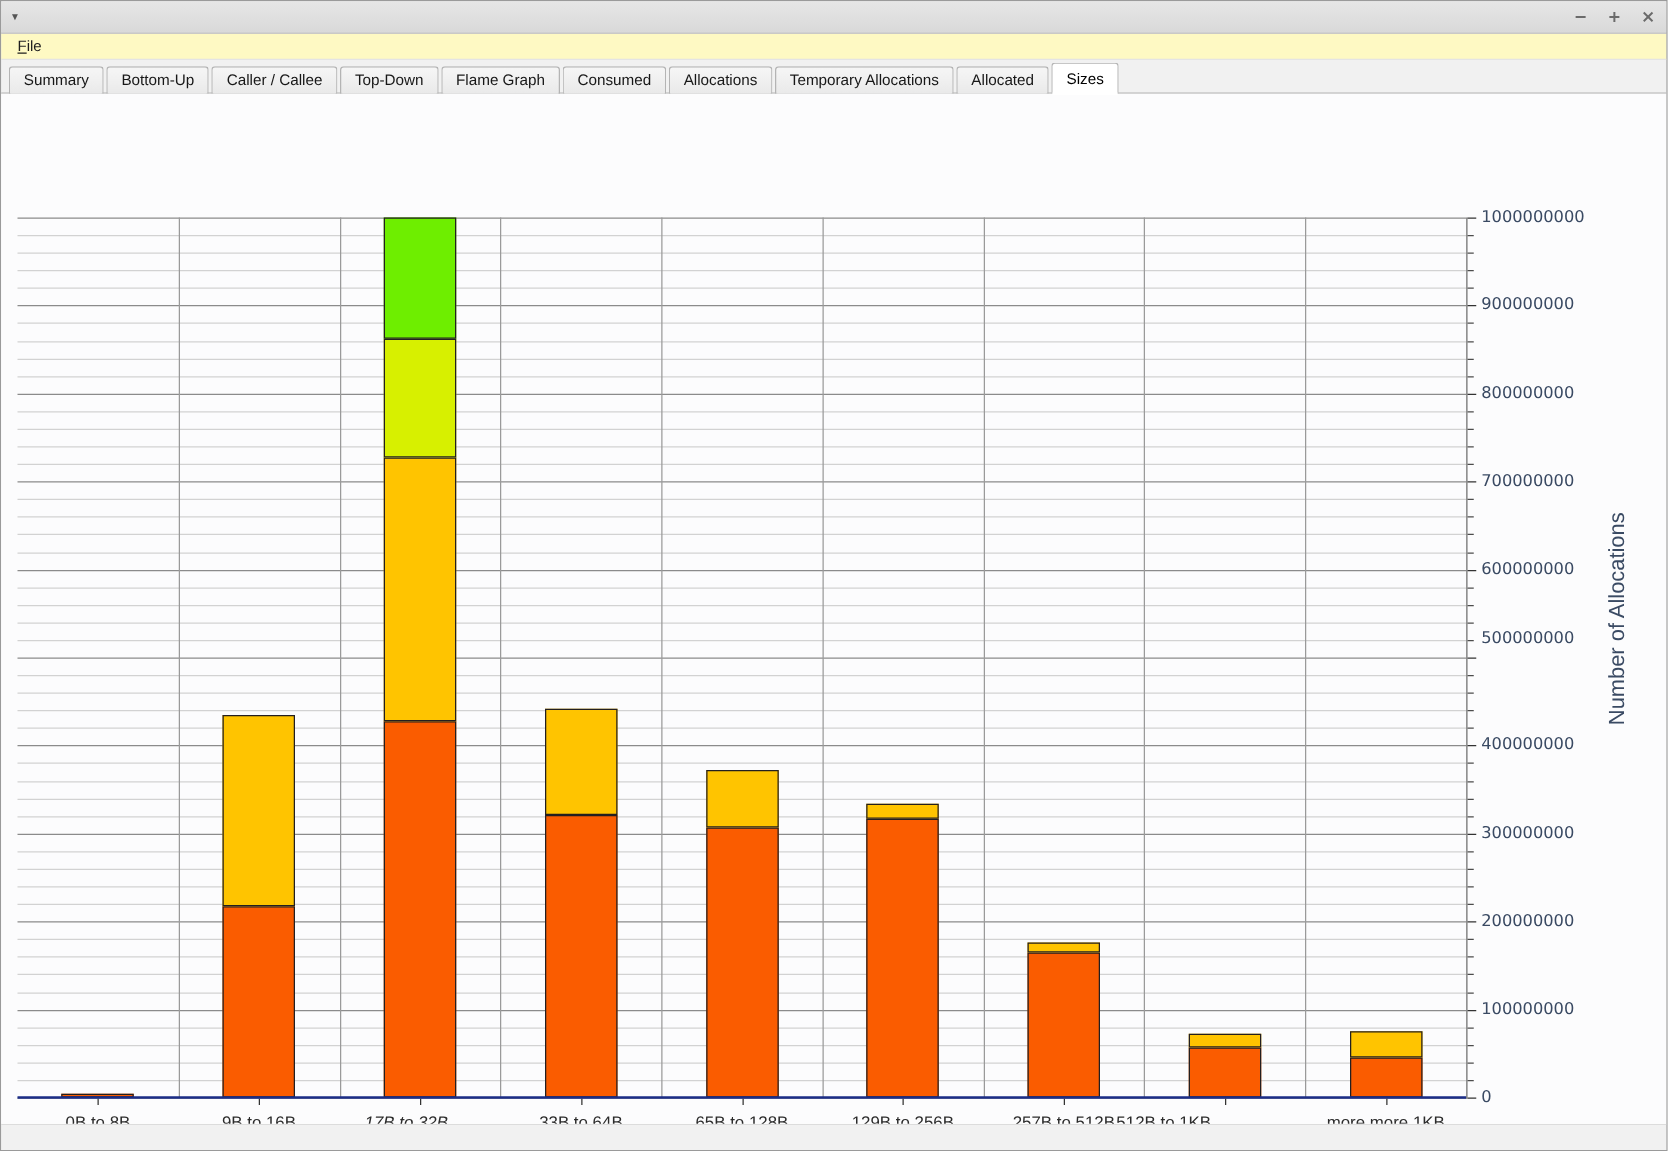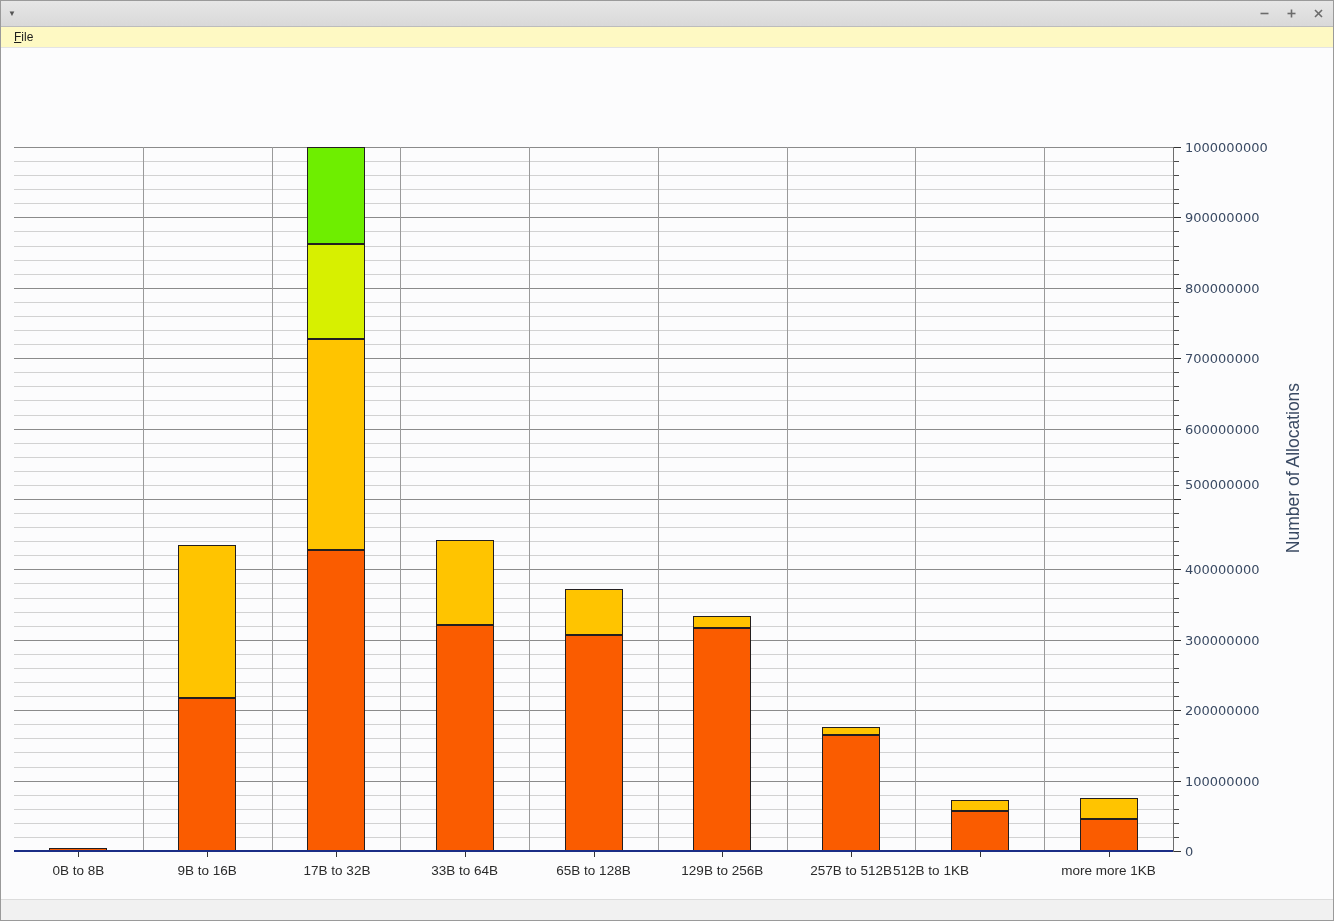--- a/index.html
+++ b/index.html
@@ -302,20 +302,32 @@
       </div>
     </div>
   </div>
 
   <div id="menubar">
     <div class="menu-item">
       <span class="mn">F</span><span>ile</span>
     </div>
   </div>
 
+  <div id="tabbar">
+    <div class="tab">Summary</div>
+    <div class="tab">Bottom-Up</div>
+    <div class="tab">Caller / Callee</div>
+    <div class="tab">Top-Down</div>
+    <div class="tab">Flame Graph</div>
+    <div class="tab">Consumed</div>
+    <div class="tab">Allocations</div>
+    <div class="tab">Temporary Allocations</div>
+    <div class="tab">Allocated</div>
+    <div class="tab active">Sizes</div>
+  </div>
 
   <div id="content">
     <div id="chart">
 
       <div id="plot">
         <div id="plot-bg"></div>
         <div id="gridlines">
             <div class="hgrid major" style="top: 704px;"></div>
             <div class="hgrid" style="top: 689.92px;"></div>
             <div class="hgrid" style="top: 675.84px;"></div>
@@ -483,21 +495,21 @@
           <div class="ylabel" style="top: 239.8px;">800000000</div>
           <div class="ylabel" style="top: 169.4px;">900000000</div>
           <div class="ylabel" style="top: 99px;">1000000000</div>
         </div>
       <div id="xaxis">
           <div class="xtick" style="left: 77px;"></div>
           <div class="xlabel" style="left: 77.3889px;">0B to 8B</div>
           <div class="xtick" style="left: 206px;"></div>
           <div class="xlabel" style="left: 206.167px;">9B to 16B</div>
           <div class="xtick" style="left: 335px;"></div>
-          <div class="xlabel" style="left: 336px;">17B to 32B</div>
+          <div class="xlabel" style="left: 324px; font-style: italic;">17B to 32B</div>
           <div class="xtick" style="left: 464px;"></div>
           <div class="xlabel" style="left: 463.722px;">33B to 64B</div>
           <div class="xtick" style="left: 593px;"></div>
           <div class="xlabel" style="left: 592.5px;">65B to 128B</div>
           <div class="xtick" style="left: 721px;"></div>
           <div class="xlabel" style="left: 721.278px;">129B to 256B</div>
           <div class="xtick" style="left: 850px;"></div>
           <div class="xlabel" style="left: 850.056px;">257B to 512B</div>
           <div class="xtick" style="left: 979px;"></div>
           <div class="xlabel" style="left: 930px;">512B to 1KB</div>

